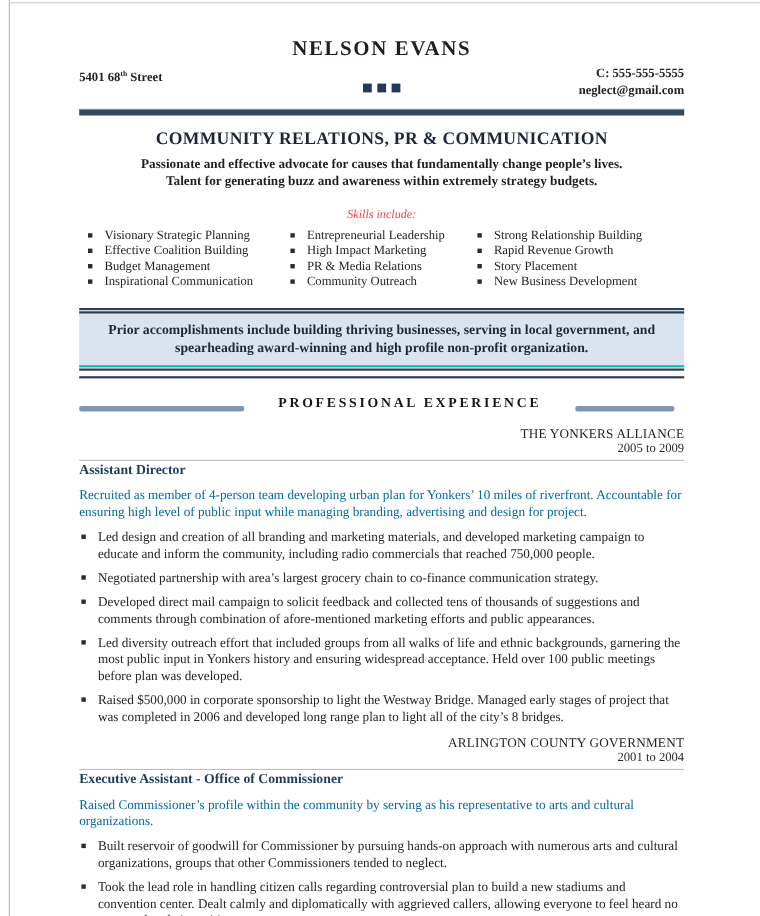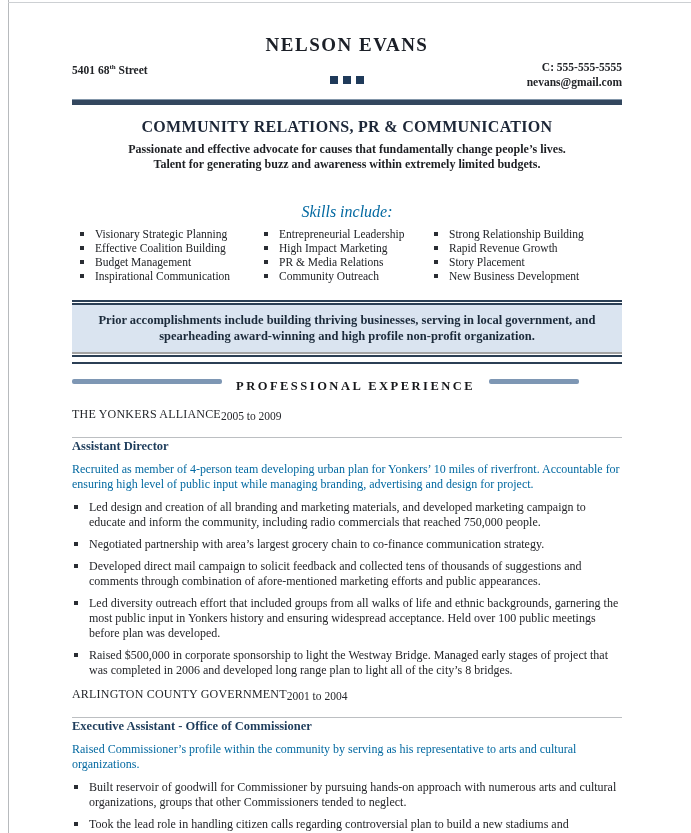--- a/index.html
+++ b/index.html
@@ -25,50 +25,50 @@
   .squares .sq8{width:8px;height:8px;background:#1f3a5a;}
   sup{font-size:7px;}
 
   .divider{margin-top:9px;height:5px;background:#33475e;border-top:1px solid #8396a9;}
 
   
   .headline{margin-top:13px;text-align:center;font-size:16px;font-weight:bold;
             letter-spacing:.3px;color:#1c2637;}
   .tagline{margin-top:6px;text-align:center;font-size:12px;font-weight:bold;
            line-height:15px;color:#1d1f23;}
-  .skills-heading{margin-top:31px;text-align:center;font-style:italic;font-size:16px;color:#0369a1;}
+  .skills-heading{margin-top:17px;text-align:center;font-style:italic;font-size:11px;color:#ef4444;}
   .skills-grid{margin-top:6px;display:flex;justify-content:center;}
   .skill-col{list-style:none;margin:0;padding:0;}
   .skill-col.c1{width:184px;}
   .skill-col.c2{width:170px;}
   .skill-col.c3{width:184px;}
   .skill-item{display:flex;font-size:11.5px;line-height:14px;color:#222428;}
   .sq4{flex:0 0 4px;width:4px;height:4px;background:#2a2d33;margin:5px 11px 0 2px;}
 
   
   .accomp-outer{margin-top:17px;border-top:2px solid #2b3f55;border-bottom:2px solid #2b3f55;
                 padding:1px 0;background:#ffffff;}
-  .accomp-inner{border-top:2px solid #2b3f55;border-bottom:2px solid #a3a3a3;
+  .accomp-inner{border-top:2px solid #2b3f55;border-bottom:2px solid #14b8a6;
                 background:#dae4f0;padding:7px 26px 8px;text-align:center;
                 font-size:12.5px;font-weight:bold;line-height:16px;color:#1b2a3a;}
   .accomp-underline{margin-top:5px;height:2px;background:#2b3f55;}
 
   
-  .section-header{margin-top:15px;display:flex;align-items:flex-start;}
+  .section-header{margin-top:15px;display:flex;align-items:flex-end;gap:17px;}
   .bar{height:5px;background:#7e97b4;border-radius:2px;}
   .bar.left{width:150px;}
   .bar.right{width:90px;}
   .section-title{padding:0 14px;font-size:12.5px;font-weight:bold;letter-spacing:2.5px;
                  color:#17181b;white-space:nowrap;}
 
   
   .job{margin-top:13px;}
   .job + .job{margin-top:9px;}
-  .company-row{display:flex;justify-content:flex-start;align-items:flex-end;
-               border-bottom:1px solid #bcbfc2;padding-bottom:15px;}
+  .company-row{display:flex;justify-content:center;align-items:flex-end;
+               border-bottom:1px solid #bcbfc2;padding-bottom:4px;flex-direction:column;}
   .company{font-size:12px;letter-spacing:.2px;color:#1f2226;}
   .dates{font-size:11.5px;color:#26282c;}
   .job-title{margin-top:1px;font-size:12.5px;font-weight:bold;color:#1e3d5c;}
   .job-summary{margin-top:8px;font-size:12px;line-height:15px;color:#0369a1;}
   .bullets{margin-top:8px;}
   .bullet{display:flex;margin-bottom:7px;}
   .btxt{flex:1;font-size:12px;line-height:15px;color:#242529;}
 </style>
 </head>
 <body>
@@ -85,30 +85,30 @@
       <div class="addr">
         <div><span>5401 68</span><sup>th</sup><span> Street</span></div>
       </div>
       <div class="squares">
         <div class="sq8"></div>
         <div class="sq8"></div>
         <div class="sq8"></div>
       </div>
       <div class="contact">
         <div>C: 555-555-5555</div>
-        <div>nevans@gmail.com</div>
+        <div>neglect@gmail.com</div>
       </div>
     </div>
 
     <div class="divider"></div>
 
     <div class="headline">COMMUNITY RELATIONS, PR &amp; COMMUNICATION</div>
     <div class="tagline">
       <div>Passionate and effective advocate for causes that fundamentally change people’s lives.</div>
-      <div>Talent for generating buzz and awareness within extremely limited budgets.</div>
+      <div>Talent for generating buzz and awareness within extremely strategy budgets.</div>
     </div>
 
     <div class="skills-heading">Skills include:</div>
 
     <div class="skills-grid">
       <ul class="skill-col c1">
         <li class="skill-item">
             <span class="sq4"></span>
             <span>Visionary Strategic Planning</span>
           </li>

